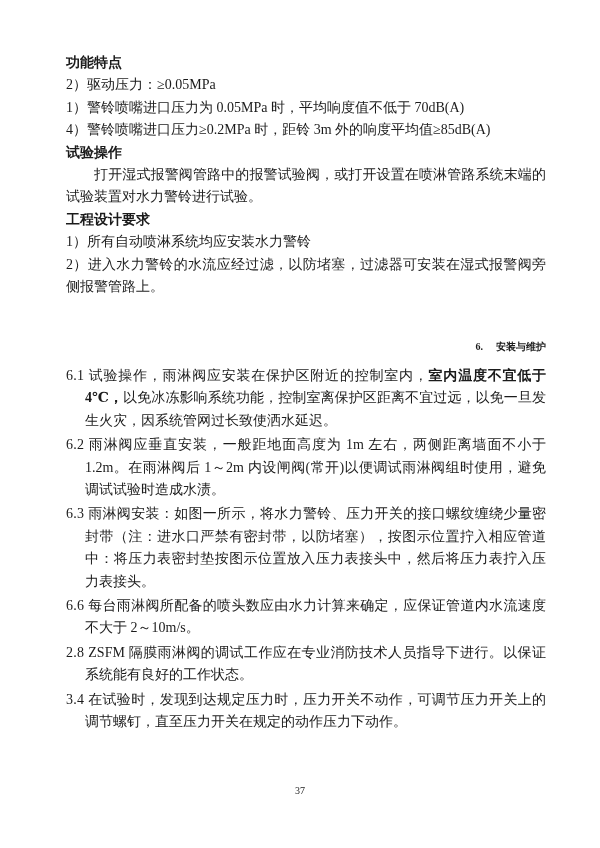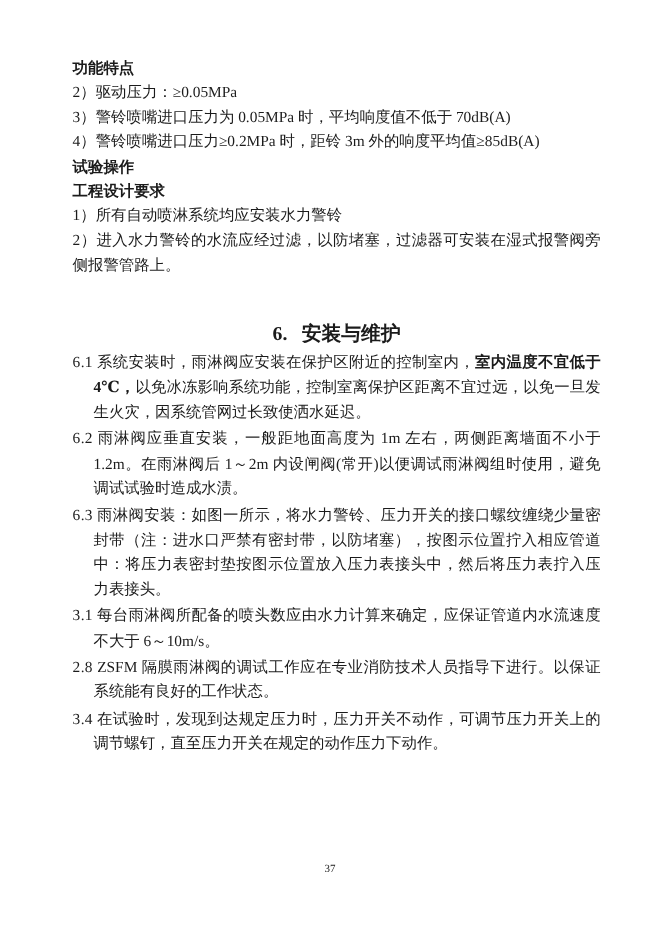--- a/index.html
+++ b/index.html
@@ -35,23 +35,23 @@
   .line {
     margin: 0;
   }
   .para-indent {
     margin: 0;
     text-indent: 28px;
   }
   .section-heading {
     font-weight: bold;
     margin: 38px 0 6px 0;
-    font-size: 18px;
+    font-size: 10px;
     line-height: 22.4px;
-    text-align: center;
+    text-align: right;
   }
   .section-heading .sec-num {
     display: inline-block;
     margin-right: 13px;
   }
   .m-item {
     padding-left: 19px;
     text-indent: -19px;
     margin: 0 0 2px 0;
   }
@@ -73,40 +73,41 @@
   }
 </style>
 </head>
 <body>
 
 <div class="page">
   <div class="content">
 
     <h3 class="heading">功能特点</h3>
     <div class="line">2）驱动压力：≥0.05MPa</div>
-    <div class="line">3）警铃喷嘴进口压力为 0.05MPa 时，平均响度值不低于 70dB(A)</div>
+    <div class="line">1）警铃喷嘴进口压力为 0.05MPa 时，平均响度值不低于 70dB(A)</div>
     <div class="line">4）警铃喷嘴进口压力≥0.2MPa 时，距铃 3m 外的响度平均值≥85dB(A)</div>
 
     <h3 class="heading">试验操作</h3>
+    <p class="para-indent">打开湿式报警阀管路中的报警试验阀，或打开设置在喷淋管路系统末端的试验装置对水力警铃进行试验。</p>
 
     <h3 class="heading">工程设计要求</h3>
     <div class="line">1）所有自动喷淋系统均应安装水力警铃</div>
     <div class="line">2）进入水力警铃的水流应经过滤，以防堵塞，过滤器可安装在湿式报警阀旁侧报警管路上。</div>
 
     <h3 class="section-heading"><span class="sec-num">6.</span><span>安装与维护</span></h3>
 
-    <div class="m-item"><span class="num">6.1</span> <span>系统安装时，雨淋阀应安装在保护区附近的控制室内，</span><span class="bold-inline">室内温度不宜低于 4℃，</span><span>以免冰冻影响系统功能，控制室离保护区距离不宜过远，以免一旦发生火灾，因系统管网过长致使洒水延迟。</span></div>
+    <div class="m-item"><span class="num">6.1</span> <span>试验操作，雨淋阀应安装在保护区附近的控制室内，</span><span class="bold-inline">室内温度不宜低于 4℃，</span><span>以免冰冻影响系统功能，控制室离保护区距离不宜过远，以免一旦发生火灾，因系统管网过长致使洒水延迟。</span></div>
 
     <div class="m-item"><span class="num">6.2</span> <span>雨淋阀应垂直安装，一般距地面高度为 1m 左右，两侧距离墙面不小于 1.2m。在雨淋阀后 1～2m 内设闸阀(常开)以便调试雨淋阀组时使用，避免调试试验时造成水渍。</span></div>
 
     <div class="m-item"><span class="num">6.3</span> <span>雨淋阀安装：如图一所示，将水力警铃、压力开关的接口螺纹缠绕少量密封带（注：进水口严禁有密封带，以防堵塞），按图示位置拧入相应管道中：将压力表密封垫按图示位置放入压力表接头中，然后将压力表拧入压力表接头。</span></div>
 
 
 
-    <div class="m-item"><span class="num">3.1</span> <span>每台雨淋阀所配备的喷头数应由水力计算来确定，应保证管道内水流速度不大于 6～10m/s。</span></div>
+    <div class="m-item"><span class="num">6.6</span> <span>每台雨淋阀所配备的喷头数应由水力计算来确定，应保证管道内水流速度不大于 2～10m/s。</span></div>
 
     <div class="m-item"><span class="num">2.8</span> <span>ZSFM 隔膜雨淋阀的调试工作应在专业消防技术人员指导下进行。以保证系统能有良好的工作状态。</span></div>
 
     <div class="m-item"><span class="num">3.4</span> <span>在试验时，发现到达规定压力时，压力开关不动作，可调节压力开关上的调节螺钉，直至压力开关在规定的动作压力下动作。</span></div>
 
   </div>
 
   <div class="page-number">37</div>
 </div>
 

